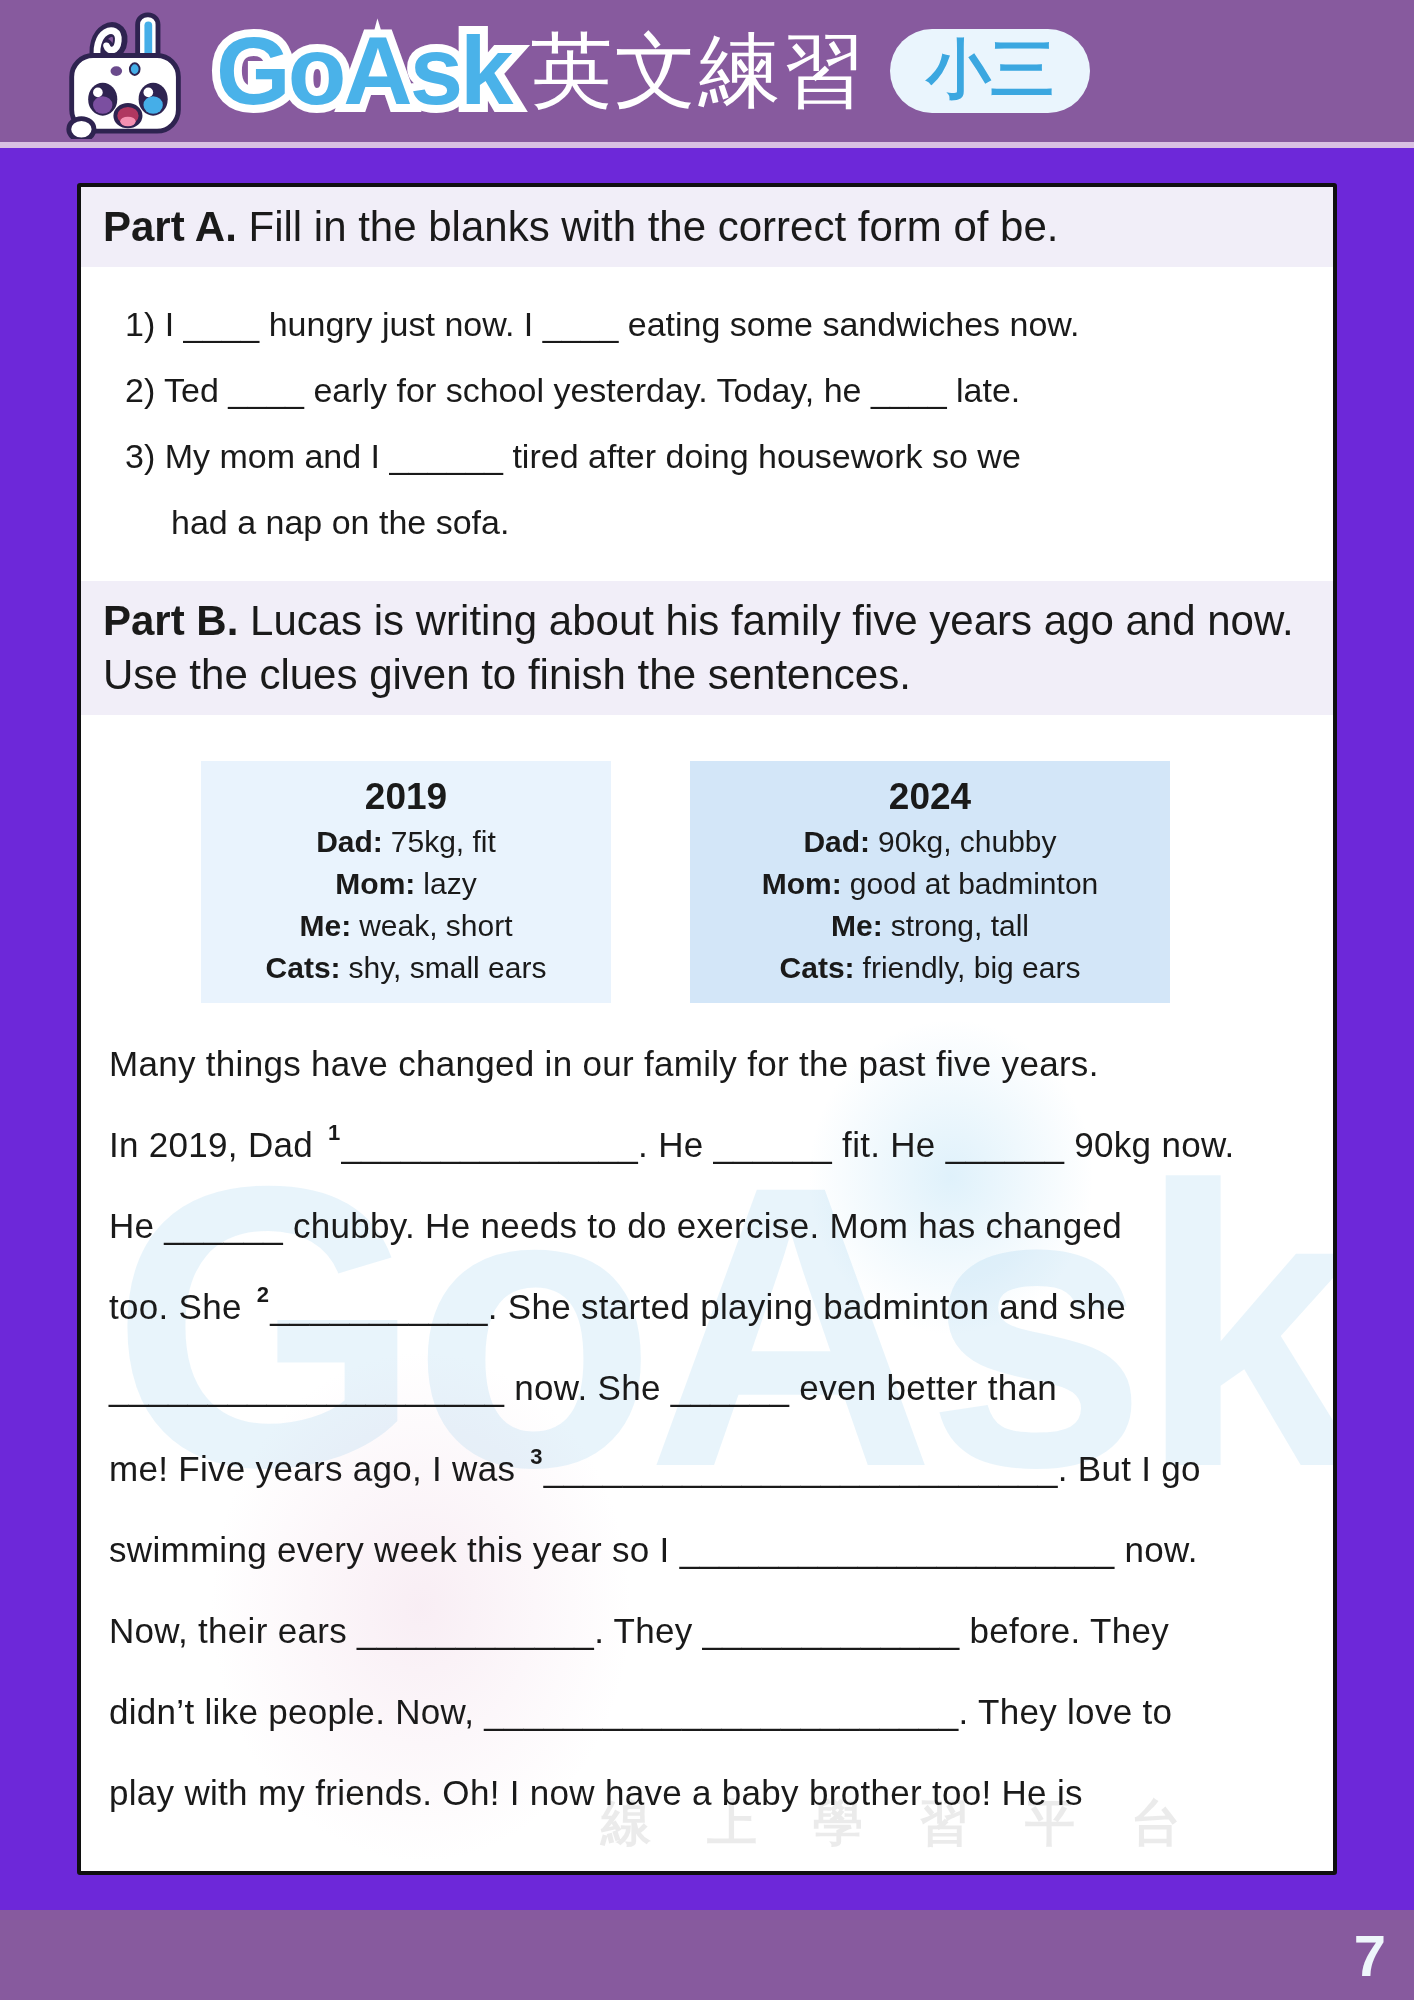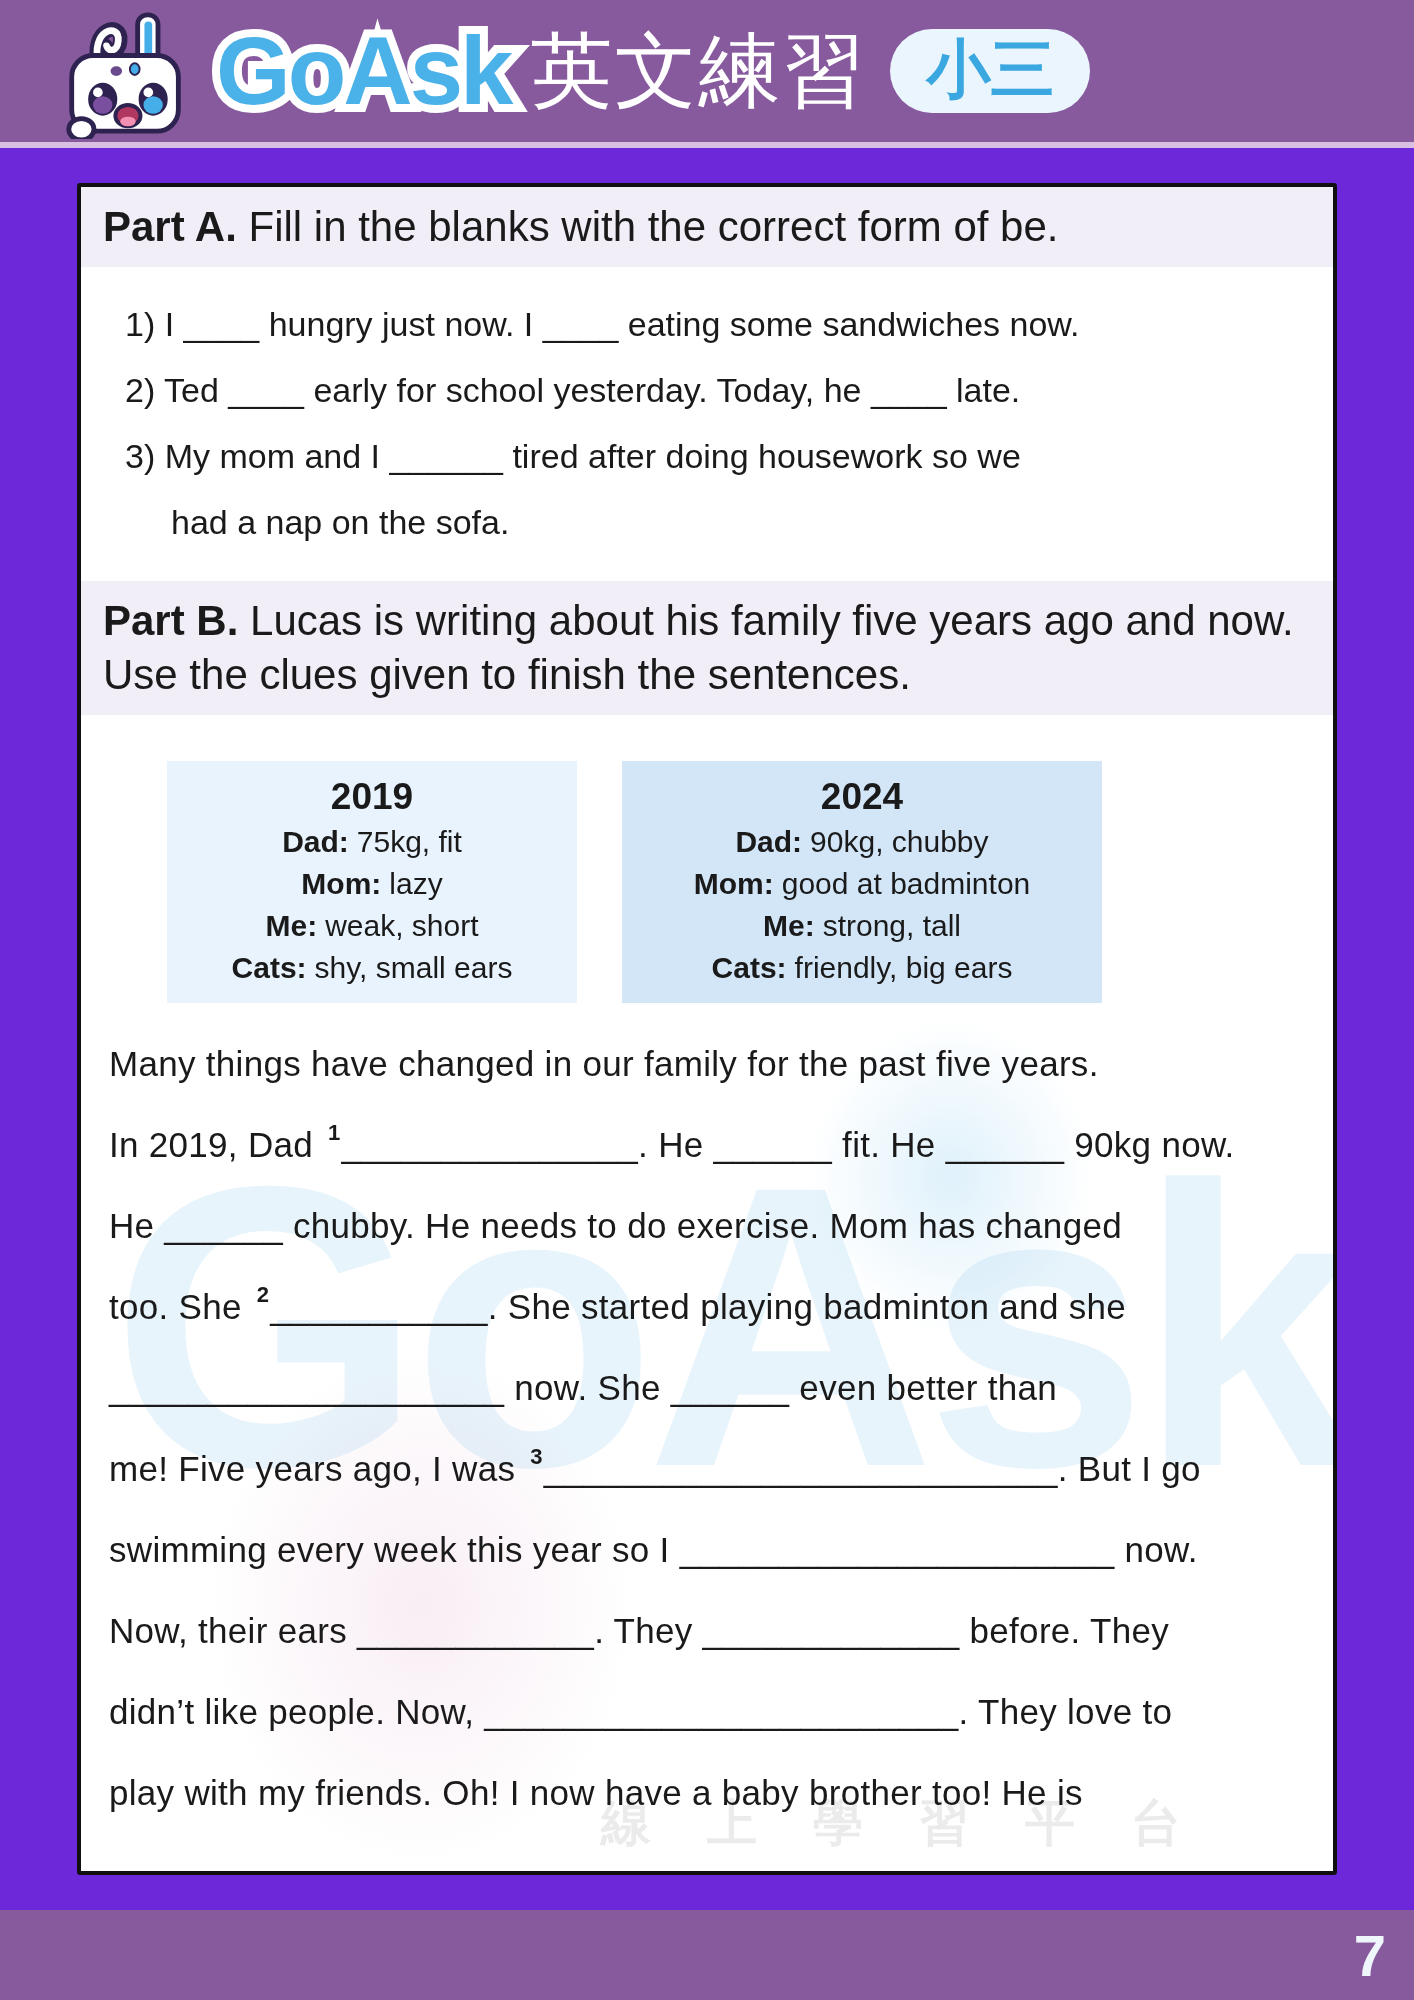--- a/index.html
+++ b/index.html
@@ -45,21 +45,21 @@
   
   .part-band{background:#f1eef8;padding:13px 22px;font-size:42px;line-height:54px;}
   .part-band strong{font-weight:800;}
   .band-b{margin-top:26px;}
   
   .questions{margin:24px 0 0 44px;font-size:34px;}
   .questions p{margin:0;line-height:66px;}
   .q-cont{margin-left:46px !important;}
   
   .clue-row{margin:46px 0 0 86px;display:flex;gap:45px;}
-  .clue-box{text-align:center;padding:12px 0 14px;box-sizing:border-box;}
+  .clue-box{text-align:center;padding:12px 0 14px;box-sizing:border-box;margin-left:34px;}
   .box-2019{width:410px;background:#e9f3fd;}
   .box-2024{width:480px;background:#d3e6f8;text-align:center;}
   .clue-year{font-size:37px;font-weight:800;line-height:48px;}
   .clue-item{font-size:30px;line-height:42px;}
   .clue-item strong{font-weight:700;}
   .clue-value{margin-left:8px;}
   
   .paragraph{margin:14px 24px 0 28px;font-size:35px;letter-spacing:0.3px;}
   .paragraph p{margin:0;line-height:69px;white-space:nowrap;}
   .bn{font-size:22px;vertical-align:17px;margin:0 1px 0 5px;font-weight:bold;}

